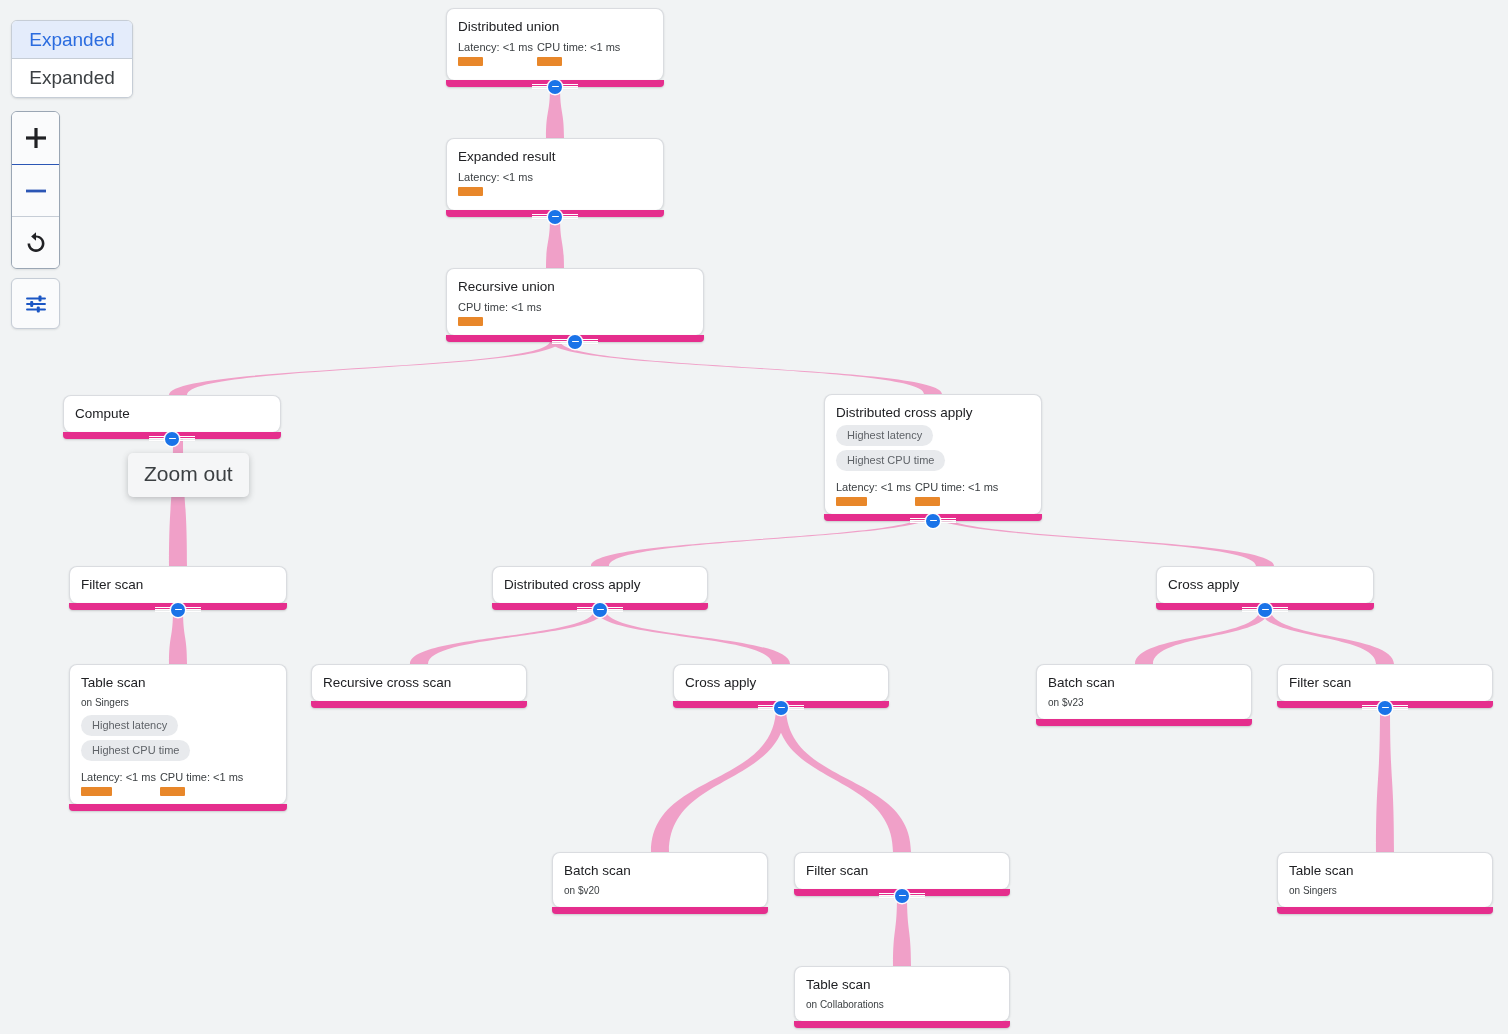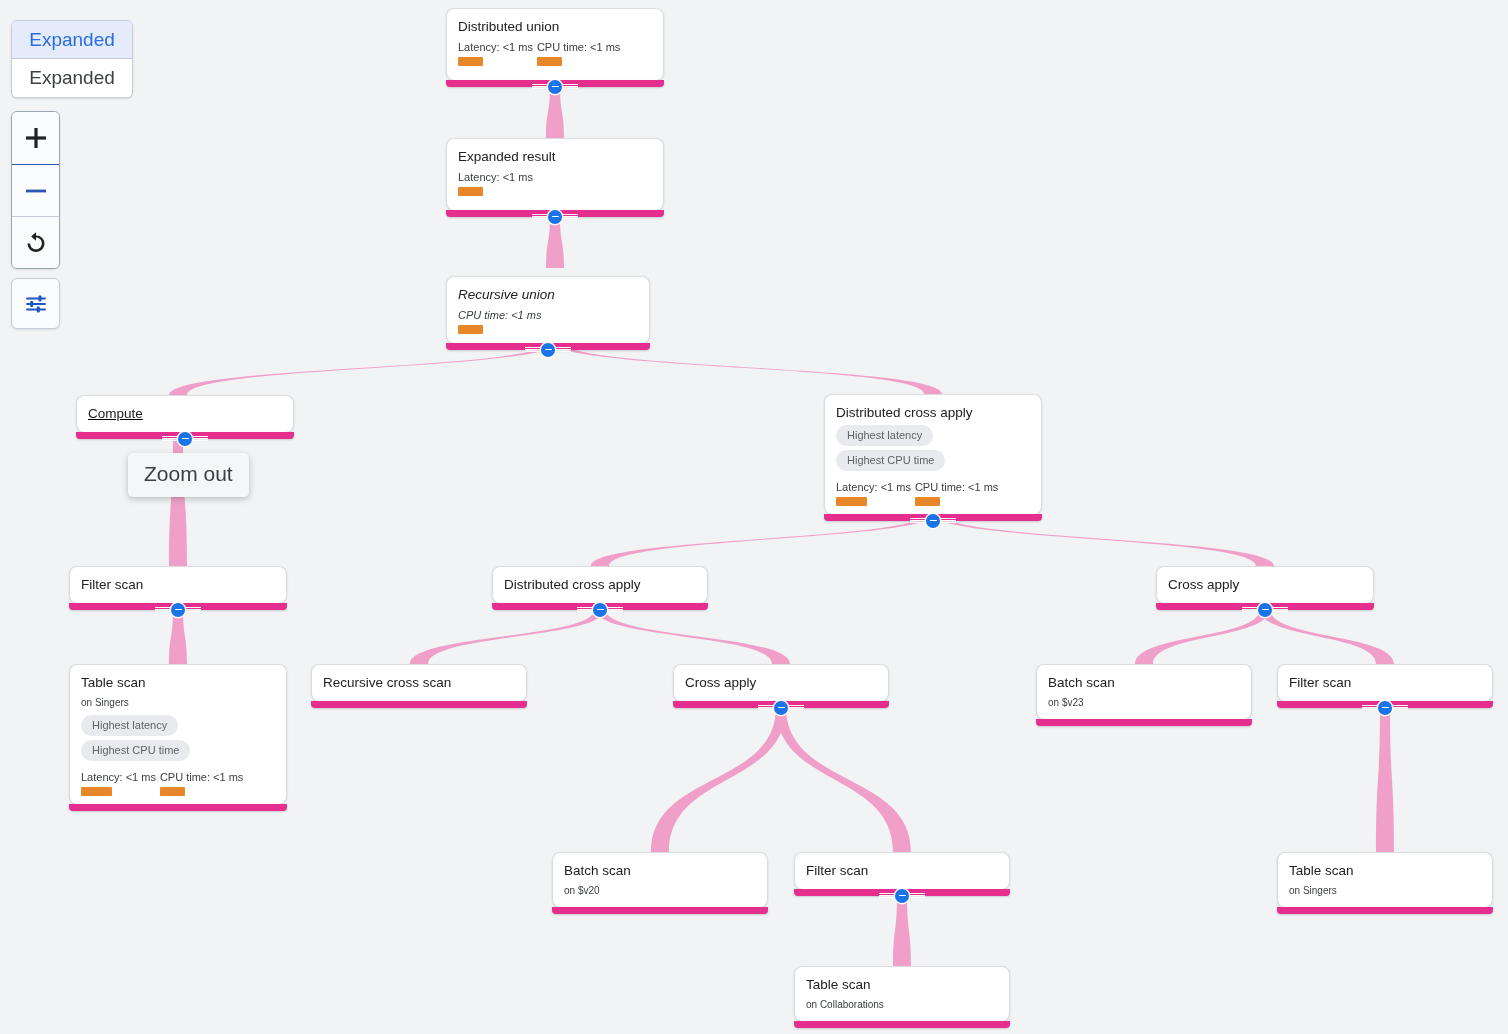--- a/index.html
+++ b/index.html
@@ -252,35 +252,35 @@
             <div class="mlabel">Latency: &lt;1 ms</div>
             <div class="mbar" style="width: 25px; background: rgb(232, 135, 42);"></div>
           </div>
         </div>
         <div class="accent" style="background: rgb(229, 46, 141);"></div>
         <div class="badge">
           <div class="rail"></div>
           <div class="dot" style="background: rgb(26, 115, 232);"></div>
         </div>
       </div>
-      <div class="node" style="left: 446px; top: 276px; width: 204px; min-height: 67px; font-style: italic;">
+      <div class="node" style="left: 446px; top: 268px; width: 258px; min-height: 67px;">
         <div class="title">Recursive union</div>
         <div class="metrics">
           <div class="metric">
             <div class="mlabel">CPU time: &lt;1 ms</div>
             <div class="mbar" style="width: 25px; background: rgb(232, 135, 42);"></div>
           </div>
         </div>
         <div class="accent" style="background: rgb(229, 46, 141);"></div>
         <div class="badge">
           <div class="rail"></div>
           <div class="dot" style="background: rgb(26, 115, 232);"></div>
         </div>
       </div>
-      <div class="node" style="left: 76px; top: 395px; width: 218px; min-height: 37px; text-decoration: underline;">
+      <div class="node" style="left: 63px; top: 395px; width: 218px; min-height: 37px;">
         <div class="title">Compute</div>
         <div class="accent" style="background: rgb(229, 46, 141);"></div>
         <div class="badge">
           <div class="rail"></div>
           <div class="dot" style="background: rgb(26, 115, 232);"></div>
         </div>
       </div>
       <div class="node" style="left: 824px; top: 394px; width: 218px; min-height: 112px;">
         <div class="title">Distributed cross apply</div>
         <div class="chips"><div class="chip">Highest latency</div><br><div class="chip">Highest CPU time</div><br></div>

